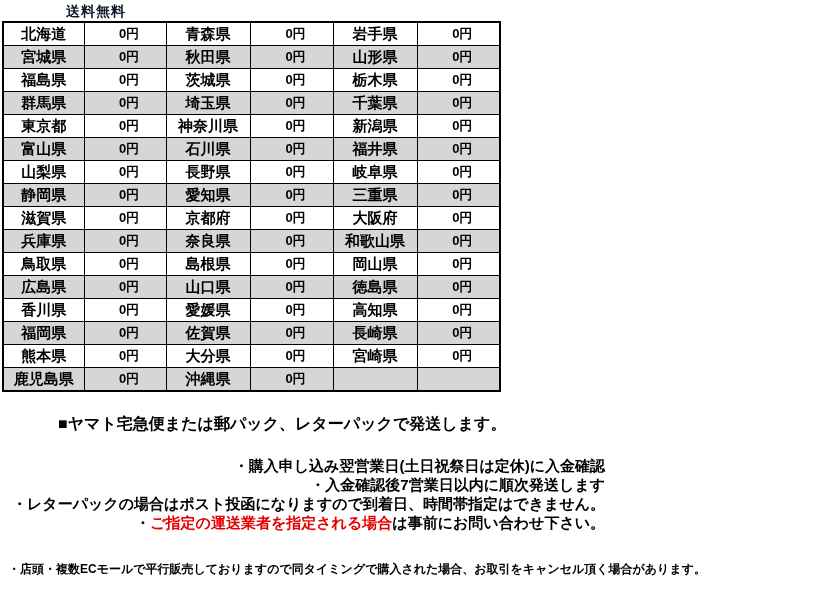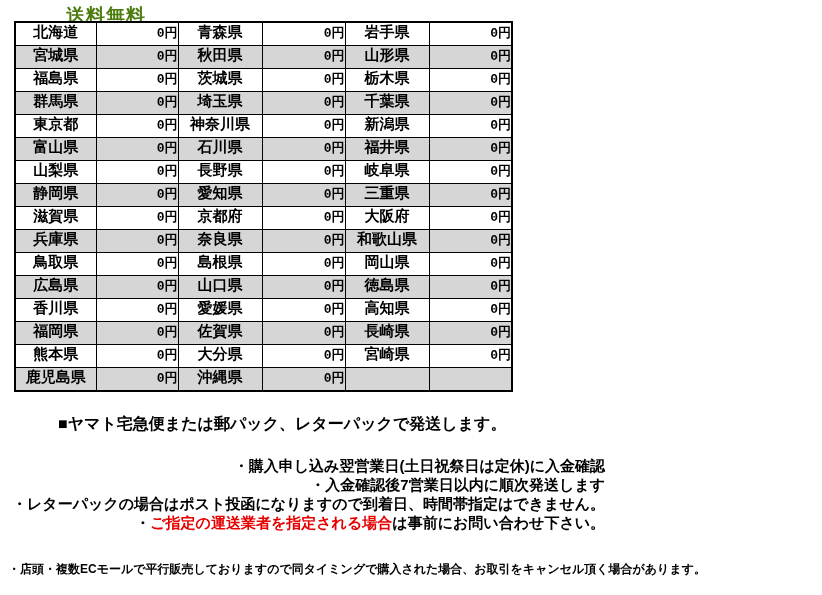--- a/index.html
+++ b/index.html
@@ -10,46 +10,45 @@
     background: #ffffff;
     font-family: "Liberation Sans", "DejaVu Sans", sans-serif;
     font-weight: bold;
     color: #000;
     overflow: hidden;
   }
   .free-ship {
     position: absolute;
     left: 66px;
     top: 3px;
-    font-size: 19px;
-    color: #4d7c0f;
+    font-size: 14px;
+    color: #0f172a;
     letter-spacing: 1px;
   }
   .fee-table {
     position: absolute;
-    left: 14px;
+    left: 2px;
     top: 21px;
     width: 497px;
     border-collapse: collapse;
     table-layout: fixed;
     border: 2px solid #000;
-    font-family: Liberation Mono, monospace;
   }
   .fee-table td {
     border: 1px solid #000;
     height: 22px;
     line-height: 22px;
     padding: 0;
     font-size: 15px;
     white-space: nowrap;
     overflow: hidden;
     background: #ffffff;
   }
   .fee-table td.pref { text-align: center; }
-  .fee-table td.fee { text-align: right; padding-left: 8px; font-size: 13px; }
+  .fee-table td.fee { text-align: center; padding-left: 8px; font-size: 13px; }
   .fee-table tr.alt td { background: #d6d6d6; margin-left: 44px; }
   .method {
     position: absolute;
     left: 10px;
     top: 414px;
     font-size: 16px;
     white-space: nowrap;
     margin-left: 48px;
   }
   .notes {

